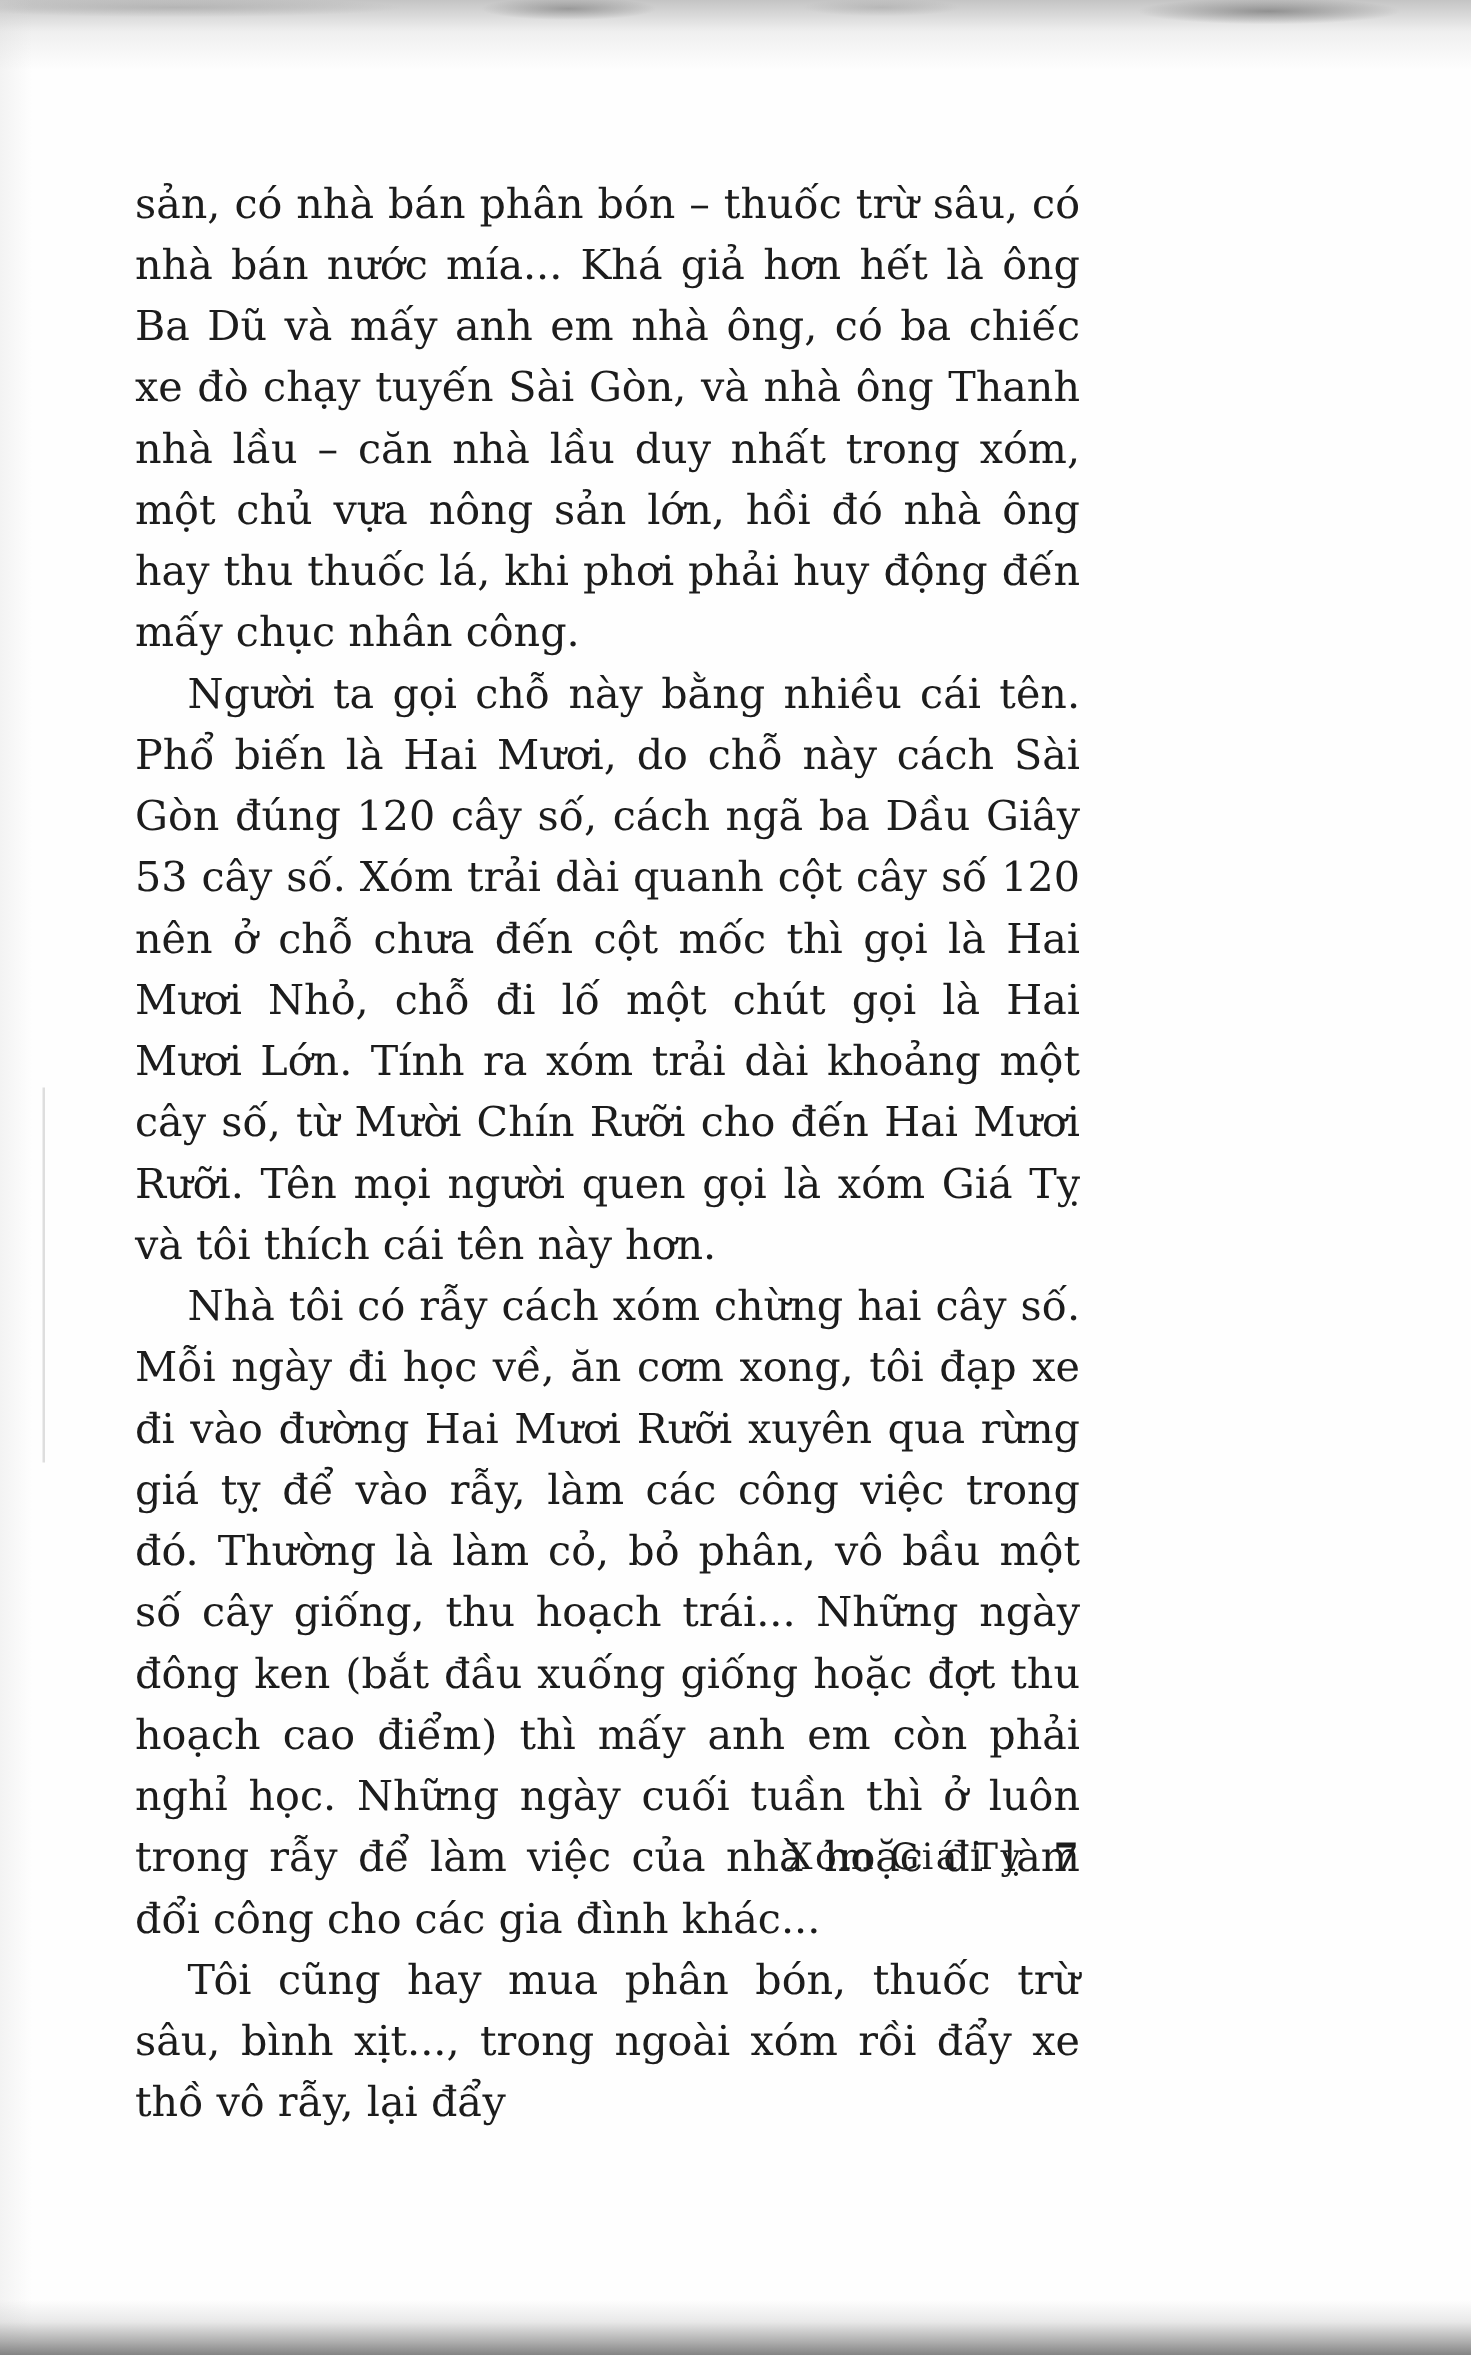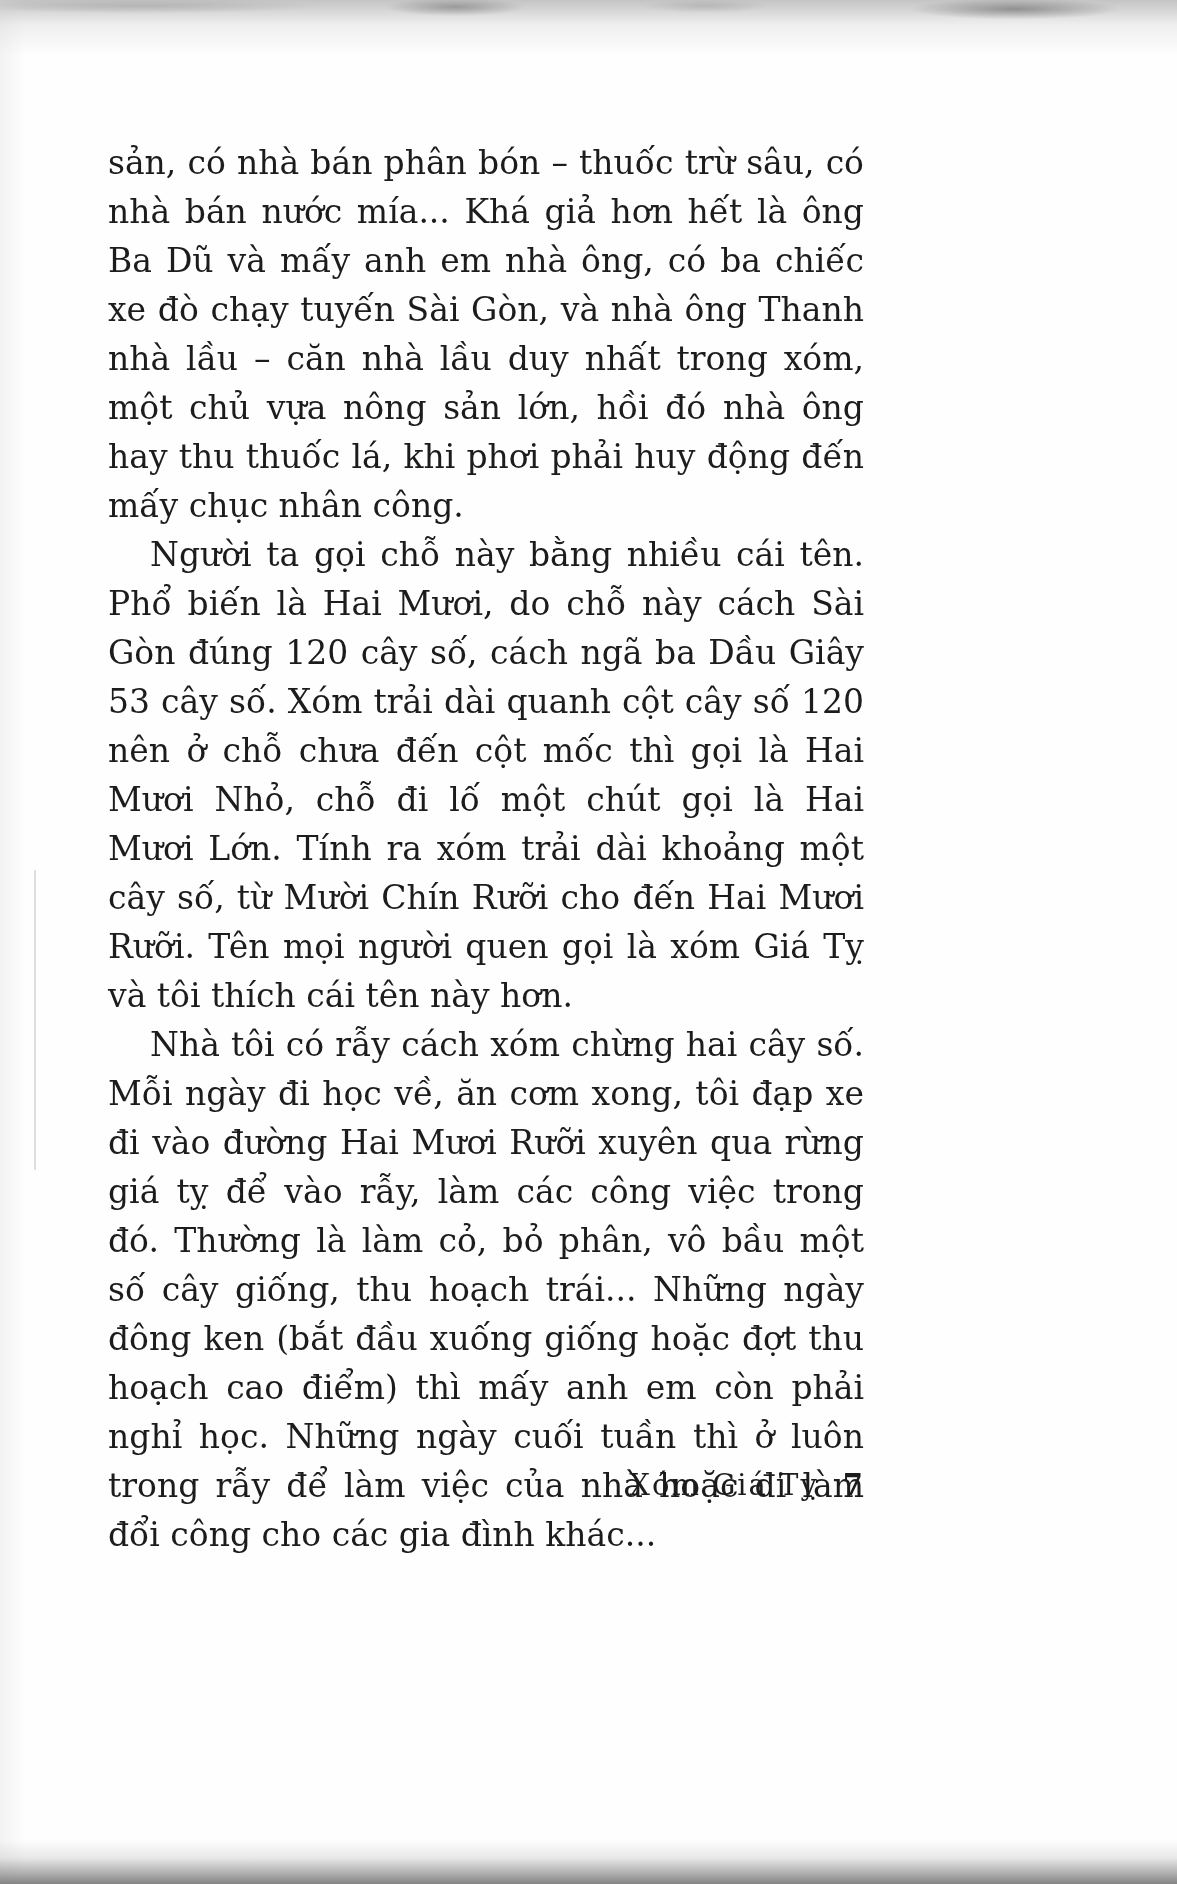--- a/index.html
+++ b/index.html
@@ -103,20 +103,21 @@
 <div class="screenshot">
 
   <div class="scan-top"></div>
   <div class="scan-left-shade"></div>
   <div class="scan-left-line"></div>
 
   <div class="body-text">
     <p>sản, có nhà bán phân bón – thuốc trừ sâu, có nhà bán nước mía... Khá giả hơn hết là ông Ba Dũ và mấy anh em nhà ông, có ba chiếc xe đò chạy tuyến Sài Gòn, và nhà ông Thanh nhà lầu – căn nhà lầu duy nhất trong xóm, một chủ vựa nông sản lớn, hồi đó nhà ông hay thu thuốc lá, khi phơi phải huy động đến mấy chục nhân công.</p>
     <p class="indent">Người ta gọi chỗ này bằng nhiều cái tên. Phổ biến là Hai Mươi, do chỗ này cách Sài Gòn đúng 120 cây số, cách ngã ba Dầu Giây 53 cây số. Xóm trải dài quanh cột cây số 120 nên ở chỗ chưa đến cột mốc thì gọi là Hai Mươi Nhỏ, chỗ đi lố một chút gọi là Hai Mươi Lớn. Tính ra xóm trải dài khoảng một cây số, từ Mười Chín Rưỡi cho đến Hai Mươi Rưỡi. Tên mọi người quen gọi là xóm Giá Tỵ và tôi thích cái tên này hơn.</p>
     <p class="indent">Nhà tôi có rẫy cách xóm chừng hai cây số. Mỗi ngày đi học về, ăn cơm xong, tôi đạp xe đi vào đường Hai Mươi Rưỡi xuyên qua rừng giá tỵ để vào rẫy, làm các công việc trong đó. Thường là làm cỏ, bỏ phân, vô bầu một số cây giống, thu hoạch trái... Những ngày đông ken (bắt đầu xuống giống hoặc đợt thu hoạch cao điểm) thì mấy anh em còn phải nghỉ học. Những ngày cuối tuần thì ở luôn trong rẫy để làm việc của nhà hoặc đi làm đổi công cho các gia đình khác...</p>
+    <p class="indent">Tôi cũng hay mua phân bón, thuốc trừ sâu, bình xịt..., trong ngoài xóm rồi đẩy xe thồ vô rẫy, lại đẩy</p>
   </div>
 
   <div class="page-footer">
     <span class="running-title">Xóm Giá Tỵ</span><span class="page-number">7</span>
   </div>
 
   <div class="scan-bottom"></div>
 
 </div>
 

